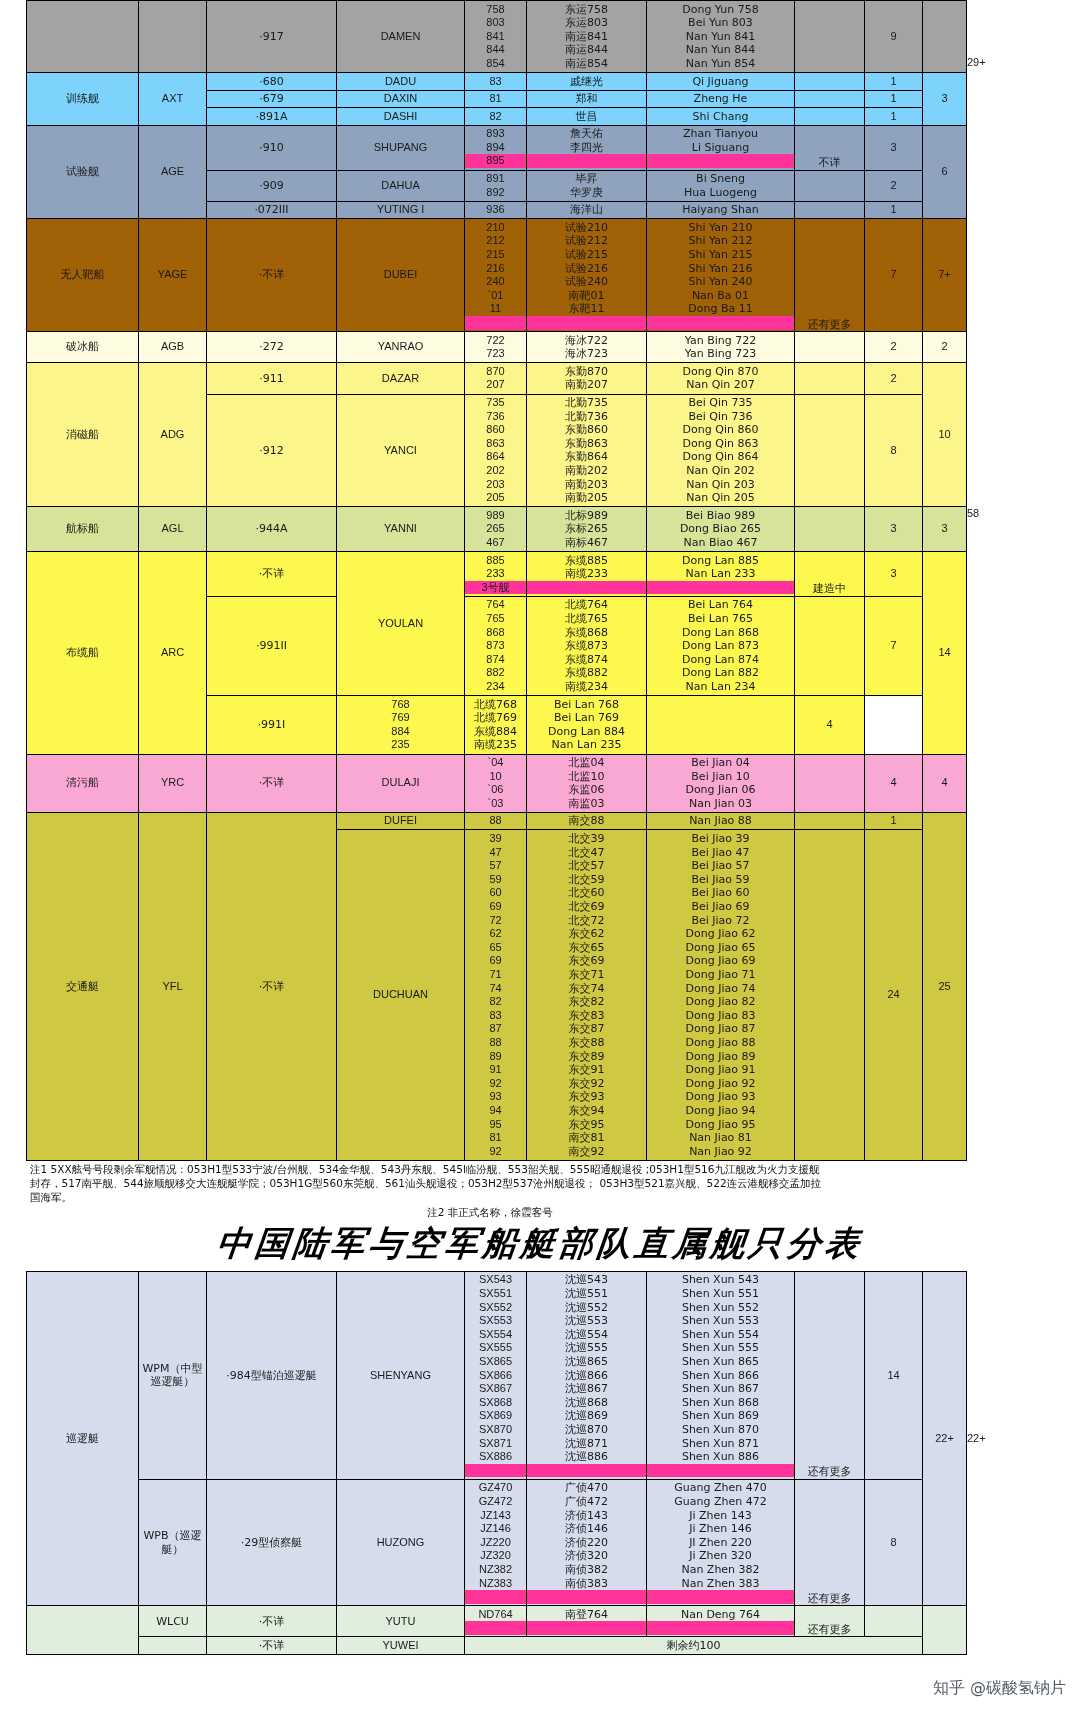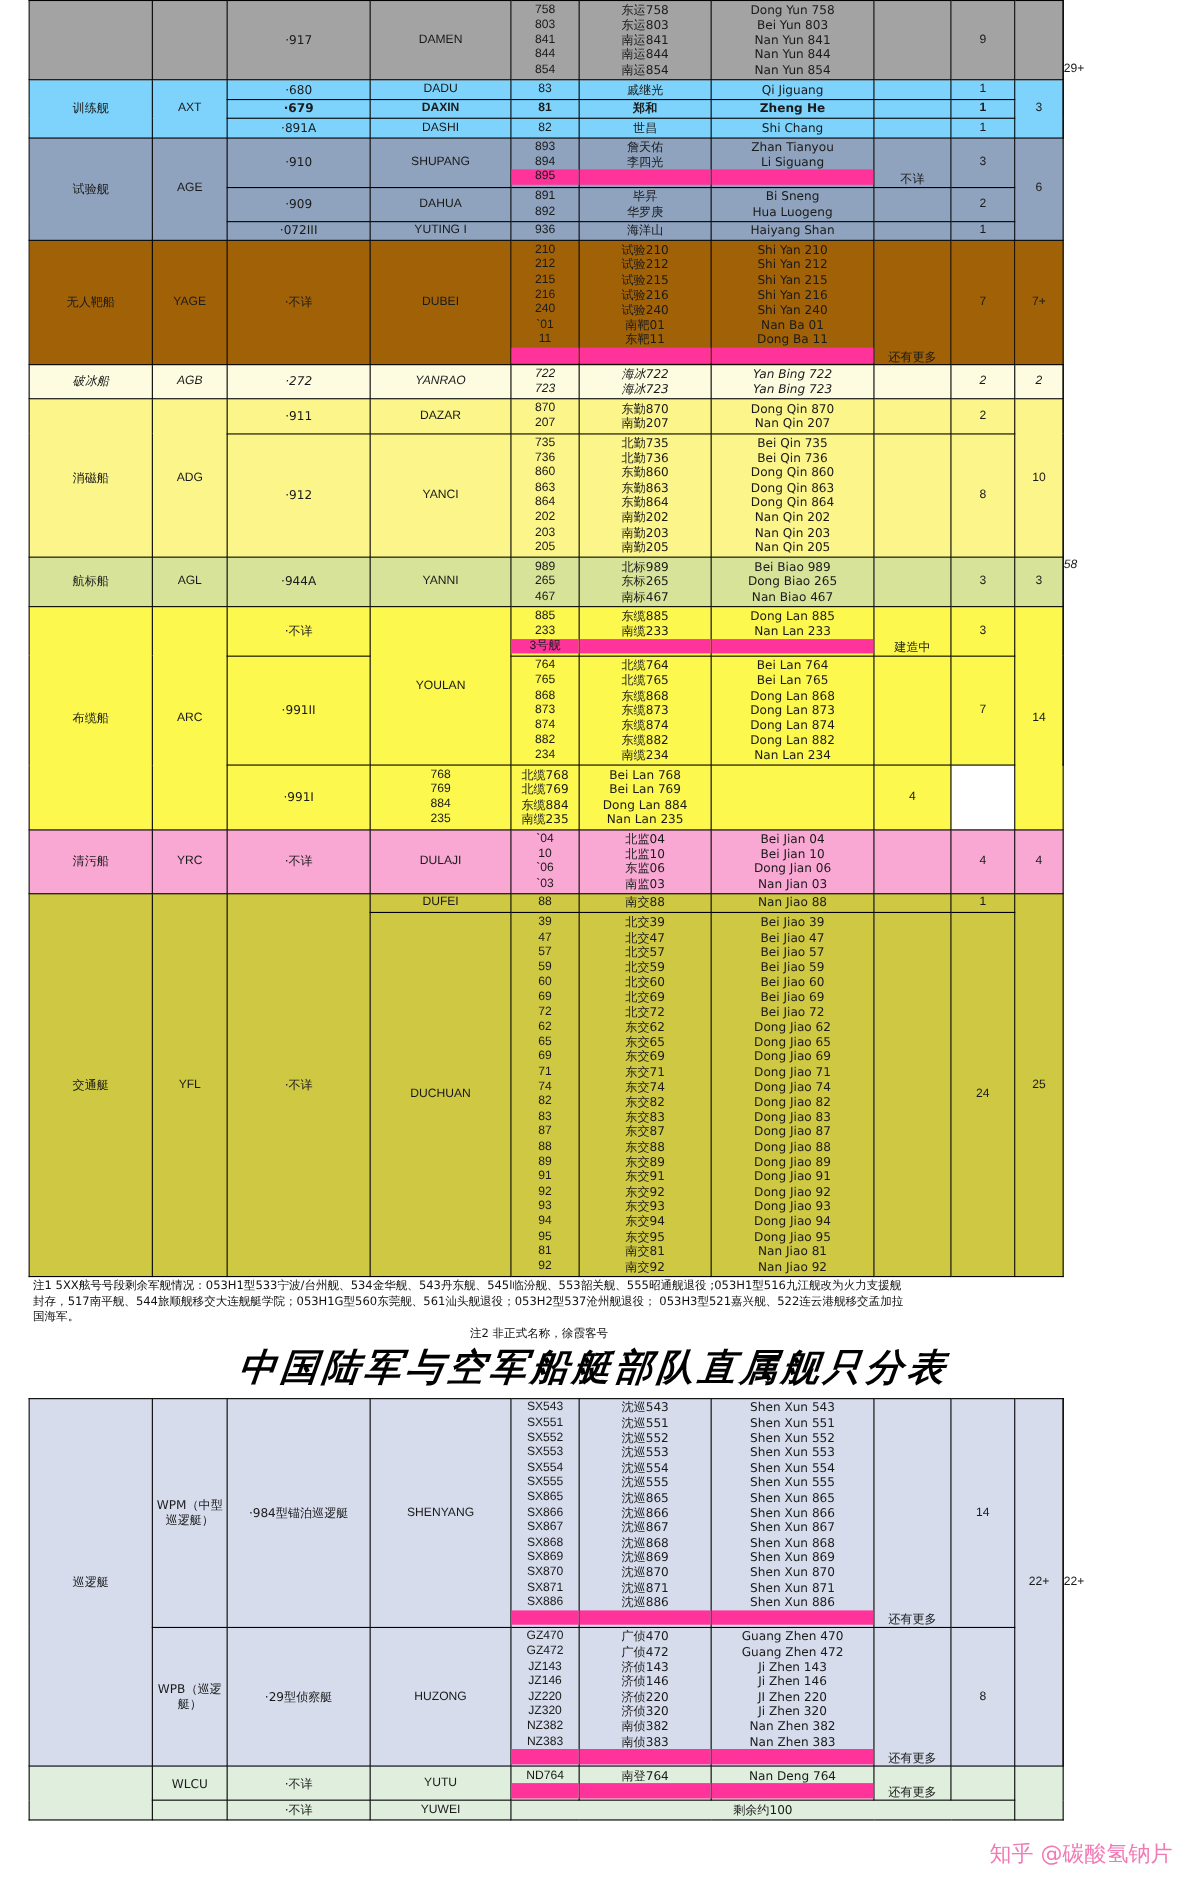--- a/index.html
+++ b/index.html
@@ -43,21 +43,21 @@
   .bg-green{background:#dfeedd}
 
   .note{margin:1px 0 0 30px;width:920px;font-size:10.5px;line-height:14px;color:#111;}
   .note .ctr{text-align:left;}
   .note2{margin-top:1px;text-align:center;font-size:10.5px;}
 
   .brush-title{text-align:center;font-family:"DejaVu Serif","Liberation Serif",serif;
      font-weight:bold;font-style:italic;font-size:34px;letter-spacing:4px;color:#000;
      margin:2px 0 4px 0;transform:skewX(-6deg);}
 
-  .wm{position:absolute;right:14px;bottom:24px;font-size:20px;color:#ec4899;opacity:.72;
+  .wm{position:absolute;right:14px;bottom:24px;font-size:16px;color:#0f172a;opacity:.72;
       font-family:"DejaVu Sans",sans-serif;white-space:nowrap;}
   .vsum{font-size:13px;}
   .big{font-size:12px;}
 </style>
 </head>
 <body>
 
 <div id="page">
 
   <table class="grid">
@@ -128,21 +128,21 @@
           </td>
           <td class="bg-md-blue ">
             <div class="stack">
               <div class="ln cjk">Qi Jiguang</div>
             </div>
           </td>
           <td class="bg-md-blue cjk" style="vertical-align: middle;">&nbsp;</td>
           <td class="bg-md-blue big">1</td>
           <td class="bg-md-blue nb-t nb-b big" rowspan="3">3</td>
         </tr>
-        <tr style="height: 17.6px; font-weight: bold;">
+        <tr style="height: 17.6px;">
           <td class="bg-md-blue cjk">·679</td>
           <td class="bg-md-blue">DAXIN</td>
           <td class="bg-md-blue ">
             <div class="stack">
               <div class="ln ">81</div>
             </div>
           </td>
           <td class="bg-md-blue cjk">
             <div class="stack">
               <div class="ln cjk">郑和</div>
@@ -290,21 +290,21 @@
               <div class="ln cjk">Shi Yan 240</div>
               <div class="ln cjk">Nan Ba 01</div>
               <div class="ln cjk">Dong Ba 11</div>
               <div class="ln cjk pink">&nbsp;</div>
             </div>
           </td>
           <td class="bg-per cjk pinkcell" style="vertical-align: bottom;">还有更多</td>
           <td class="bg-per big">7</td>
           <td class="bg-per nb-t nb-b big" rowspan="1">7+</td>
         </tr>
-        <tr style="height: 31.2px; font-style: italic;">
+        <tr style="height: 31.2px;">
           <td class="bg-ivory cjk nb-l nb-t nb-b big" rowspan="1">破冰船</td>
           <td class="bg-ivory nb-t nb-b big" rowspan="1">AGB</td>
           <td class="bg-ivory cjk">·272</td>
           <td class="bg-ivory">YANRAO</td>
           <td class="bg-ivory ">
             <div class="stack">
               <div class="ln ">722</div>
               <div class="ln ">723</div>
             </div>
           </td>

